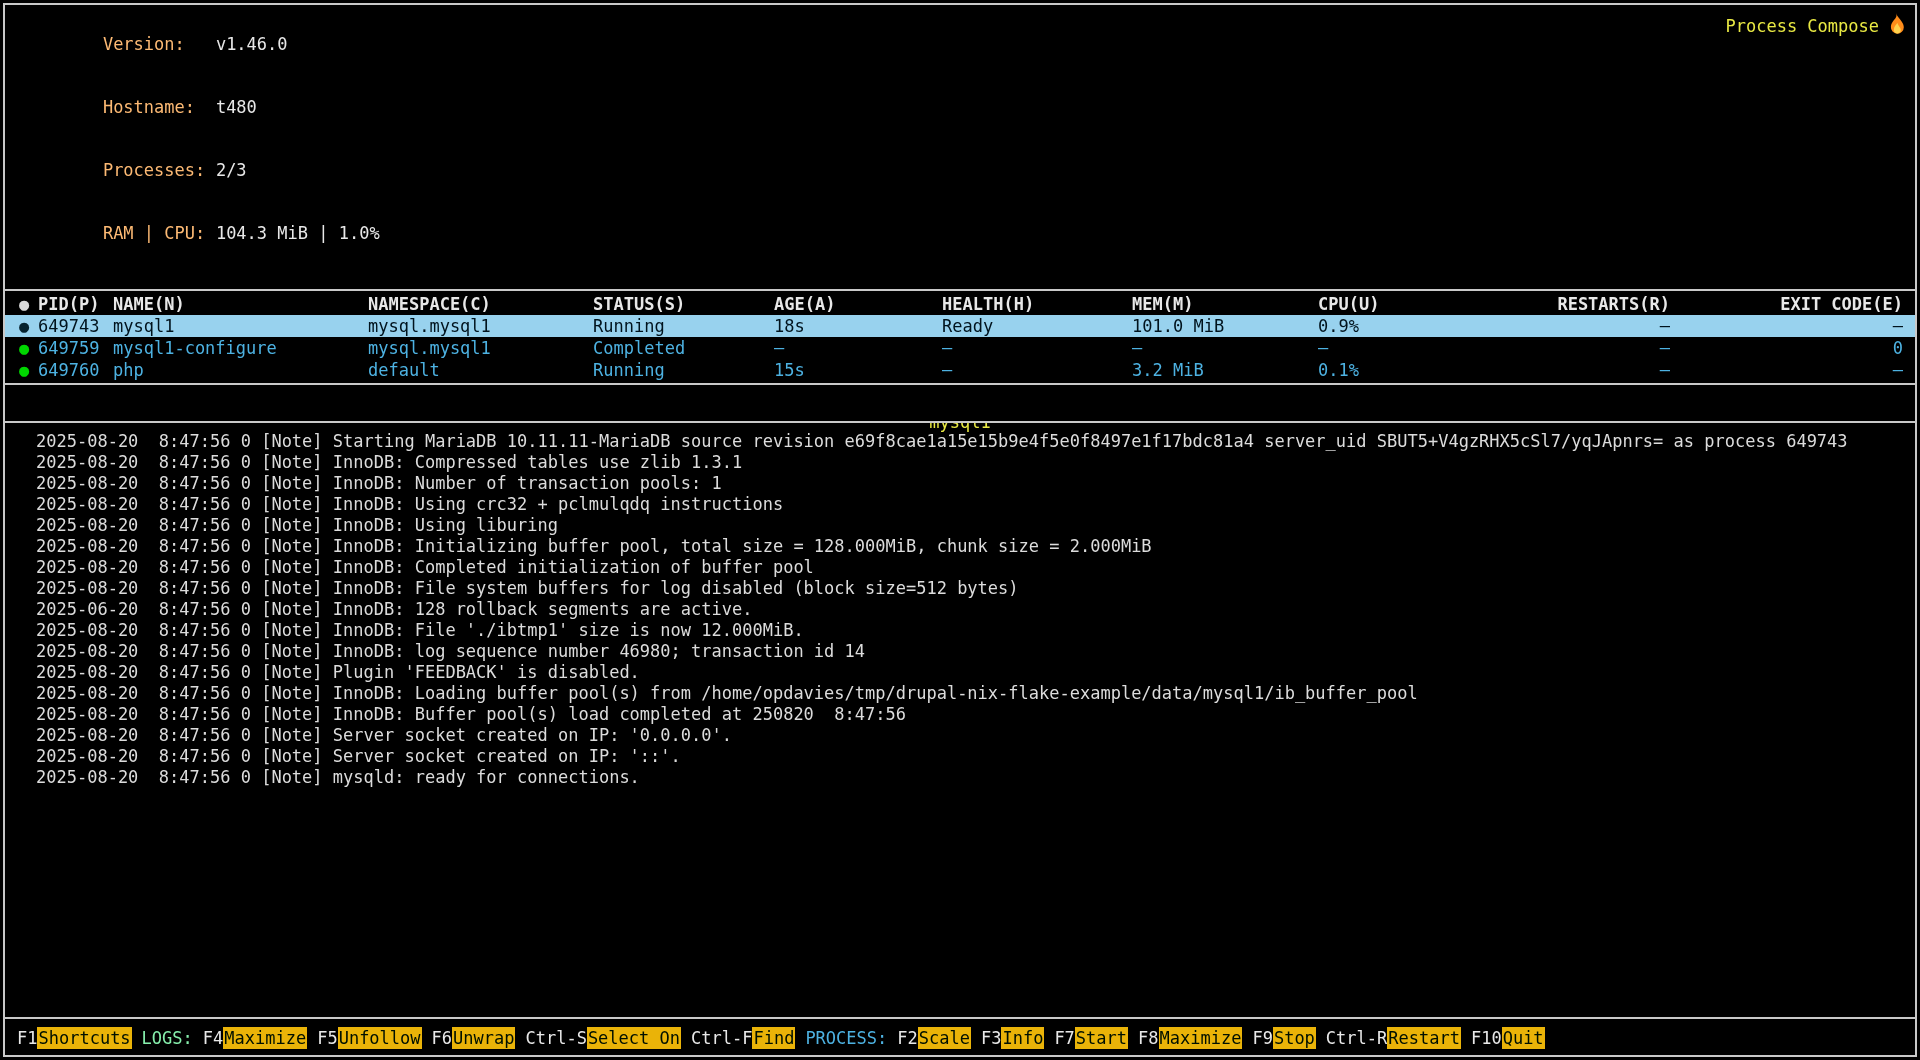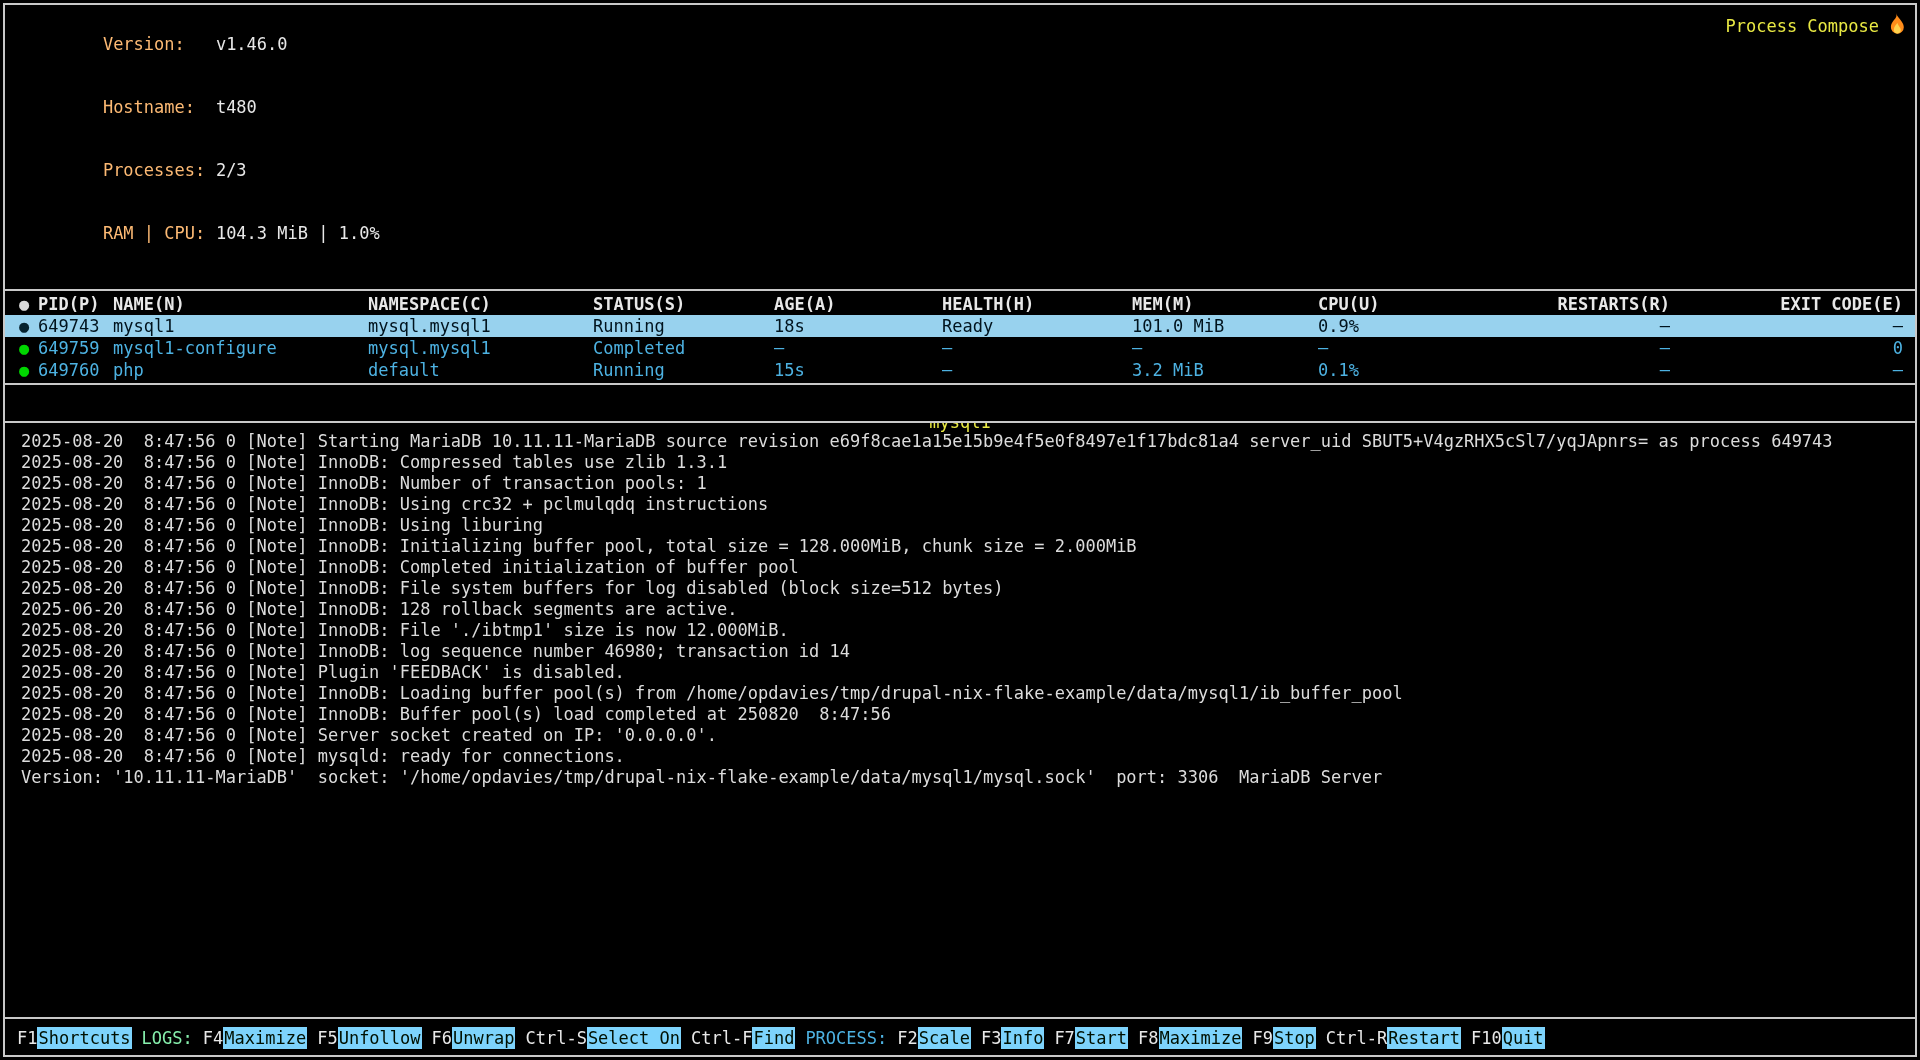--- a/index.html
+++ b/index.html
@@ -36,33 +36,33 @@
   .thead { color: #e8e8e8; font-weight: bold; }
   .thead .c-dot { color: #d8d8d8; font-weight: normal; }
   .prow { color: #4db2e2; cursor: default; }
   .prow .dot { color: #00d700; }
   .prow.selected { background: #98d2ee; color: #00131d; }
   .prow.selected .dot { color: #05222e; }
   
   .log-box {
     flex: 1 1 auto; margin-top: 36px; margin-bottom: 8px;
     border-top: 2px solid #c9c9c9; border-bottom: 2px solid #c9c9c9;
-    position: relative; overflow: hidden;
+    position: relative; overflow: hidden; padding-left: 15px;
   }
   .log-title {
     position: absolute; top: -13px; left: 50%; transform: translateX(-50%);
     background: #000; color: #e9e943; padding: 0 2px; line-height: 24px;
   }
   .log-lines { padding: 8px 10px 0 16px; }
   .log-line { color: #dcdcdc; line-height: 21px; white-space: pre; }
   
   .bottombar { display: flex; align-items: center; padding: 0 10px 2px 12px; column-gap: 10px; line-height: 22px; white-space: pre; }
   .seg { display: inline-flex; }
   .seg-key { color: #e8e8e8; }
-  .seg-action { background: #7dd3fc; color: #001000; padding: 0 1px; }
+  .seg-action { background: #eab308; color: #001000; padding: 0 1px; }
   .sec-label-white { color: #86efac; }
   .sec-label-cyan { color: #4db2e2; }
 </style>
 </head>
 <body>
 
 <div class="screen">
 
   <div class="topbar">
     <div class="info-block">
@@ -159,22 +159,22 @@
       <div class="log-line">2025-08-20  8:47:56 0 [Note] InnoDB: Initializing buffer pool, total size = 128.000MiB, chunk size = 2.000MiB</div>
       <div class="log-line">2025-08-20  8:47:56 0 [Note] InnoDB: Completed initialization of buffer pool</div>
       <div class="log-line">2025-08-20  8:47:56 0 [Note] InnoDB: File system buffers for log disabled (block size=512 bytes)</div>
       <div class="log-line">2025-06-20  8:47:56 0 [Note] InnoDB: 128 rollback segments are active.</div>
       <div class="log-line">2025-08-20  8:47:56 0 [Note] InnoDB: File './ibtmp1' size is now 12.000MiB.</div>
       <div class="log-line">2025-08-20  8:47:56 0 [Note] InnoDB: log sequence number 46980; transaction id 14</div>
       <div class="log-line">2025-08-20  8:47:56 0 [Note] Plugin 'FEEDBACK' is disabled.</div>
       <div class="log-line">2025-08-20  8:47:56 0 [Note] InnoDB: Loading buffer pool(s) from /home/opdavies/tmp/drupal-nix-flake-example/data/mysql1/ib_buffer_pool</div>
       <div class="log-line">2025-08-20  8:47:56 0 [Note] InnoDB: Buffer pool(s) load completed at 250820  8:47:56</div>
       <div class="log-line">2025-08-20  8:47:56 0 [Note] Server socket created on IP: '0.0.0.0'.</div>
+      <div class="log-line">2025-08-20  8:47:56 0 [Note] Server socket created on IP: '::'.</div>
       <div class="log-line">2025-08-20  8:47:56 0 [Note] mysqld: ready for connections.</div>
-      <div class="log-line">Version: '10.11.11-MariaDB'  socket: '/home/opdavies/tmp/drupal-nix-flake-example/data/mysql1/mysql.sock'  port: 3306  MariaDB Server</div>
     </div>
   </div>
 
   <div class="bottombar">
     <span class="seg"><span class="seg-key">F1</span><span class="seg-action">Shortcuts</span></span>
     <span class="sec-label-white">LOGS:</span>
     <span class="seg"><span class="seg-key">F4</span><span class="seg-action">Maximize</span></span>
     <span class="seg"><span class="seg-key">F5</span><span class="seg-action">Unfollow</span></span>
     <span class="seg"><span class="seg-key">F6</span><span class="seg-action">Unwrap</span></span>
     <span class="seg"><span class="seg-key">Ctrl-S</span><span class="seg-action">Select On</span></span>

